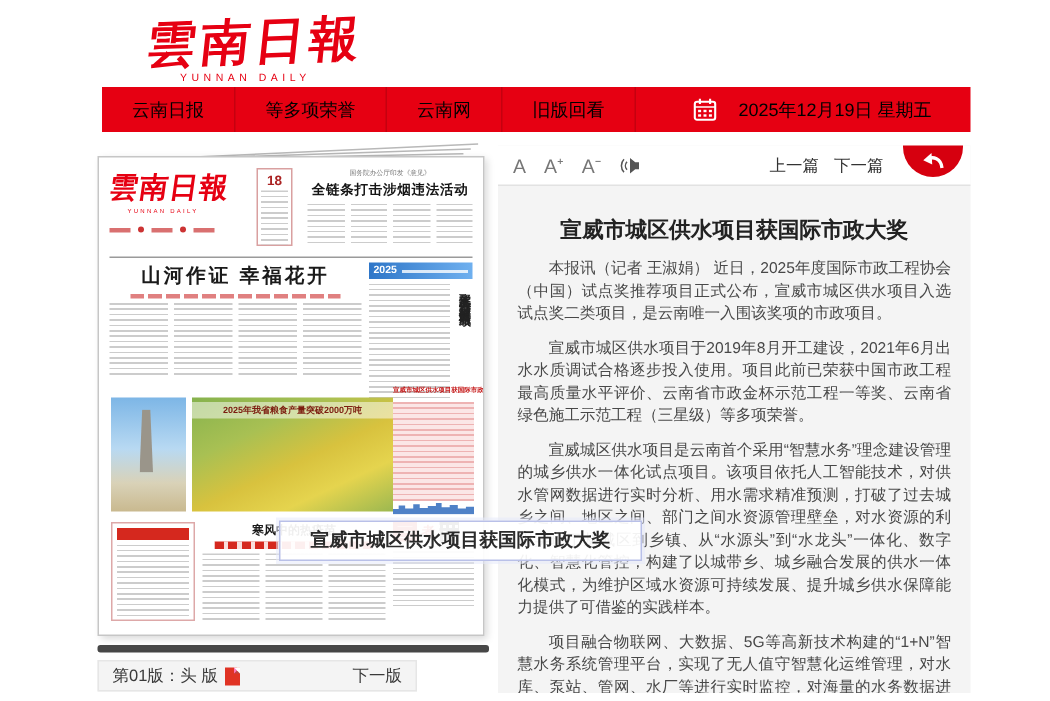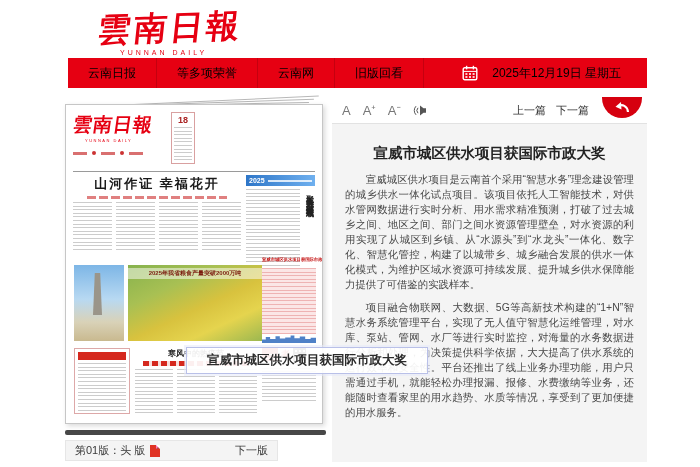--- a/index.html
+++ b/index.html
@@ -180,20 +180,30 @@
               <i></i>
               <b></b>
               <i></i>
               <b></b>
               <i></i>
             </div>
         </div>
         <div class="datebox">
           <div class="d">18</div>
           <div class="tl"></div>
+        </div>
+        <div class="mast-right">
+          <div class="kicker">国务院办公厅印发《意见》</div>
+          <div class="tophead">全链条打击涉烟违法活动</div>
+          <div class="cols" style="height:27px;">
+            <div class="tl"></div>
+              <div class="tl"></div>
+              <div class="tl"></div>
+              <div class="tl"></div>
+          </div>
         </div>
       </div>
       <div class="rule"></div>
 
       <div class="lead-zone">
         <div class="lead-left">
           <div class="leadhead">山河作证 幸福花开</div>
           <div class="tl-red lead-sub"></div>
           <div class="cols" style="height:48px;">
             <div class="tl"></div>
@@ -281,20 +291,22 @@
       </span>
       <span class="back-badge">
         <svg width="18" height="13" viewBox="0 0 18 13">
           <path d="M15 11 C14.5 5 9 2.5 5 5.5" stroke="#fff" stroke-width="2.2" fill="none"></path>
           <path d="M8 1 L2.5 5.8 L8.5 8.6 Z" fill="#fff"></path>
         </svg>
       </span>
     </div>
     <div class="art-body">
       <div class="art-title">宣威市城区供水项目获国际市政大奖</div>
+      <p>本报讯（记者 王淑娟） 近日，2025年度国际市政工程协会（中国）试点奖推荐项目正式公布，宣威市城区供水项目入选试点奖二类项目，是云南唯一入围该奖项的市政项目。</p>
+      <p>宣威市城区供水项目于2019年8月开工建设，2021年6月出水水质调试合格逐步投入使用。项目此前已荣获中国市政工程最高质量水平评价、云南省市政金杯示范工程一等奖、云南省绿色施工示范工程（三星级）等多项荣誉。</p>
       <p>宣威城区供水项目是云南首个采用“智慧水务”理念建设管理的城乡供水一体化试点项目。该项目依托人工智能技术，对供水管网数据进行实时分析、用水需求精准预测，打破了过去城乡之间、地区之间、部门之间水资源管理壁垒，对水资源的利用实现了从城区到乡镇、从“水源头”到“水龙头”一体化、数字化、智慧化管控，构建了以城带乡、城乡融合发展的供水一体化模式，为维护区域水资源可持续发展、提升城乡供水保障能力提供了可借鉴的实践样本。</p>
       <p>项目融合物联网、大数据、5G等高新技术构建的“1+N”智慧水务系统管理平台，实现了无人值守智慧化运维管理，对水库、泵站、管网、水厂等进行实时监控，对海量的水务数据进行分析和处理，为决策提供科学依据，大大提高了供水系统的运行效率和安全性。平台还推出了线上业务办理功能，用户只需通过手机，就能轻松办理报漏、报修、水费缴纳等业务，还能随时查看家里的用水趋势、水质等情况，享受到了更加便捷的用水服务。</p>
     </div>
   </div>
 
   <div class="tooltip">宣威市城区供水项目获国际市政大奖</div>
 
 </div>
 
 </body></html>

